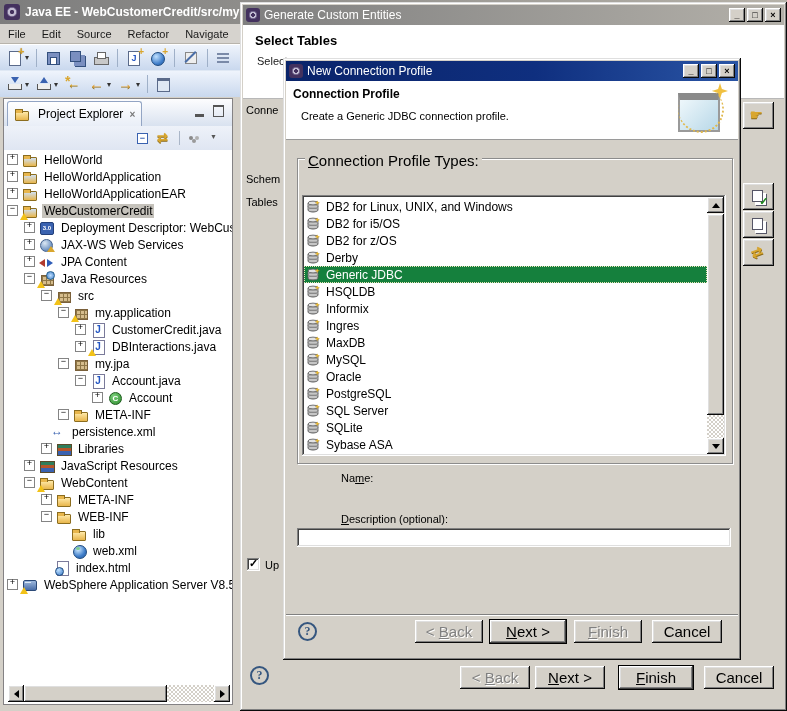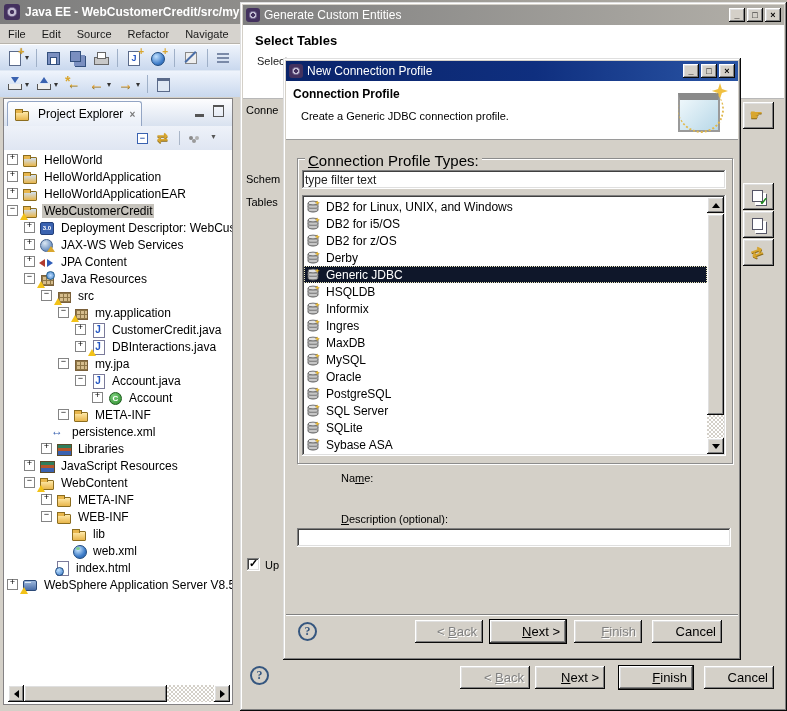--- a/index.html
+++ b/index.html
@@ -143,22 +143,22 @@
   .sbi-deselect-all::before{content:"";position:absolute;left:2px;top:2px;width:9px;height:10px;background:#fff;border:1px solid #556;box-shadow:3px 3px 0 #fff,4px 4px 0 #556;}
   .sbi-refresh::before{content:"⇄";position:absolute;left:1px;top:0;color:#d9a62e;font-weight:bold;font-size:14px;text-shadow:0 1px 0 #8a6a1a;transform:rotate(-20deg);}
   .od-up{position:absolute;left:7px;top:556px;display:flex;align-items:center;gap:5px;}
   .cb{width:13px;height:13px;background:#fff;box-shadow:inset -1px -1px #fff,inset 1px 1px #808080,inset -2px -2px #dfdfdf,inset 2px 2px #404040;
     display:flex;align-items:center;justify-content:center;}
   .cb::before{content:"✓";font-size:11px;font-weight:bold;margin-top:-2px;}
   .help{position:absolute;width:19px;height:19px;border-radius:50%;border:2px solid #35567f;box-sizing:border-box;
     display:flex;align-items:center;justify-content:center;}
   .help::before{content:"?";color:#35567f;font-weight:bold;font-size:12px;font-family:"Liberation Serif",serif;}
   .btnrow{position:absolute;}
-  .pbtn{position:absolute;height:23px;font-size:13px;font-family:"Liberation Sans",sans-serif;color:#000;
-    background:#d4d0c8;border:none;box-shadow:inset -1px -1px #0a0a0a,inset 1px 1px #fff,inset -2px -2px #808080,inset 2px 2px #dfdfdf;text-align:right;}
+  .pbtn{position:absolute;height:23px;font-size:15px;font-family:"Liberation Sans",sans-serif;color:#000;
+    background:#d4d0c8;border:none;box-shadow:inset -1px -1px #0a0a0a,inset 1px 1px #fff,inset -2px -2px #808080,inset 2px 2px #dfdfdf;}
   .pbtn.def{outline:1px solid #000;box-shadow:inset -1px -1px #404040,inset 1px 1px #fff,inset -2px -2px #808080,inset 2px 2px #dfdfdf;}
   .pbtn.dis{color:#808080;text-shadow:1px 1px 0 #fff;}
   
   #id{left:283px;top:58px;width:458px;height:602px;}
   .id-banner{position:absolute;left:3px;top:23px;right:3px;height:58px;background:#fff;border-bottom:1px solid #9a9a9a;}
   .id-h1{position:absolute;left:7px;top:6px;font-size:12px;font-weight:bold;}
   .id-sub{position:absolute;left:15px;top:29px;font-size:11px;}
   .wizimg{position:absolute;right:8px;top:2px;width:54px;height:52px;}
   .wizimg::before{content:"";position:absolute;left:2px;top:10px;width:38px;height:30px;
     background:linear-gradient(135deg,#eef7fb,#b8d8e8);border:2px solid #9a9a9a;border-top:7px solid #8a8a8a;}
@@ -167,21 +167,21 @@
   .wizarc{position:absolute;right:6px;top:4px;width:44px;height:44px;border-radius:50%;
     border-right:2px dotted #e0b84c;border-bottom:2px dotted #e0b84c;transform:rotate(20deg);}
   .groupbox{position:absolute;left:14px;top:100px;width:434px;height:304px;border:1px solid #8c8c8c;box-shadow:1px 1px 0 #fff,inset 1px 1px 0 #fff;}
   .grouplab{position:absolute;left:7px;top:-7px;background:#d4d0c8;padding:0 3px;font-size:15px;}
   .filterin{position:absolute;left:19px;top:112px;width:424px;height:19px;box-sizing:border-box;padding:0 3px;font-size:12px;color:#222;
     font-family:"Liberation Sans",sans-serif;}
   .plist-wrap{position:absolute;left:19px;top:137px;width:424px;height:261px;box-sizing:border-box;}
   .plist{position:absolute;left:2px;top:2px;right:19px;bottom:2px;overflow:hidden;padding-top:1px;}
   .lrow{display:flex;align-items:center;height:17px;gap:3px;padding-left:3px;white-space:nowrap;}
   .llabel{font-size:12px;padding:0 2px;}
-  .lrow.lsel{background:#0f172a;outline:1px dotted #e8e4b8;outline-offset:-1px;}
+  .lrow.lsel{background:#15803d;outline:1px dotted #e8e4b8;outline-offset:-1px;}
   .lrow.lsel .llabel{color:#fff;}
   .db{width:14px;height:14px;flex:none;display:inline-block;}
   .vscroll{position:absolute;right:2px;top:2px;width:17px;bottom:2px;background:#ece9e2;}
   .vs-up{position:absolute;left:0;top:0;width:17px;height:16px;display:flex;align-items:center;justify-content:center;}
   .vs-down{position:absolute;left:0;bottom:0;width:17px;height:16px;display:flex;align-items:center;justify-content:center;}
   .vthumb{position:absolute;left:0;top:17px;width:17px;height:201px;}
   .vhatch{position:absolute;left:0;top:218px;width:17px;bottom:16px;}
   .flab{position:absolute;left:14px;font-size:11px;margin-left:44px;}
   .fin{position:absolute;left:14px;width:434px;height:19px;box-sizing:border-box;padding:0 3px;font-size:12px;font-family:"Liberation Sans",sans-serif;}
   .sep3d{position:absolute;left:3px;right:3px;top:556px;border-top:1px solid #808080;border-bottom:1px solid #fff;}
@@ -495,21 +495,20 @@
     <div class="id-banner">
       <div class="id-h1">Connection Profile</div>
       <div class="id-sub">Create a Generic JDBC connection profile.</div>
       <span class="wizimg">
           <i class="wizarc"></i>
         </span>
     </div>
     <div class="groupbox">
       <span class="grouplab"><u>C</u>onnection Profile Types:</span>
     </div>
-    <input class="filterin sunken" value="type filter text" style="">
     <div class="plist-wrap sunken">
       <div class="plist" id="plist">
           <div class="lrow">
             <span class="db"><svg width="14" height="14" viewBox="0 0 14 14" xmlns="http://www.w3.org/2000/svg">
                 <path d="M1 3v7c0 1.1 2.2 2 5 2s5-.9 5-2V3" fill="#c6c6c6" stroke="#555" stroke-width="0.8"></path>
                 <ellipse cx="6" cy="6.6" rx="5" ry="1.8" fill="none" stroke="#7a7a7a" stroke-width="0.7"></ellipse>
                 <ellipse cx="6" cy="10" rx="5" ry="1.8" fill="none" stroke="#7a7a7a" stroke-width="0.7"></ellipse>
                 <ellipse cx="6" cy="3" rx="5" ry="1.9" fill="#e2e2e2" stroke="#555" stroke-width="0.8"></ellipse>
                 <path d="M10.2 .8l.7 1.5 1.6.4-1.6.6-.7 1.5-.5-1.5-1.6-.6 1.6-.4z" fill="#f4c430" stroke="#b8860b" stroke-width="0.3"></path>
               </svg></span>

